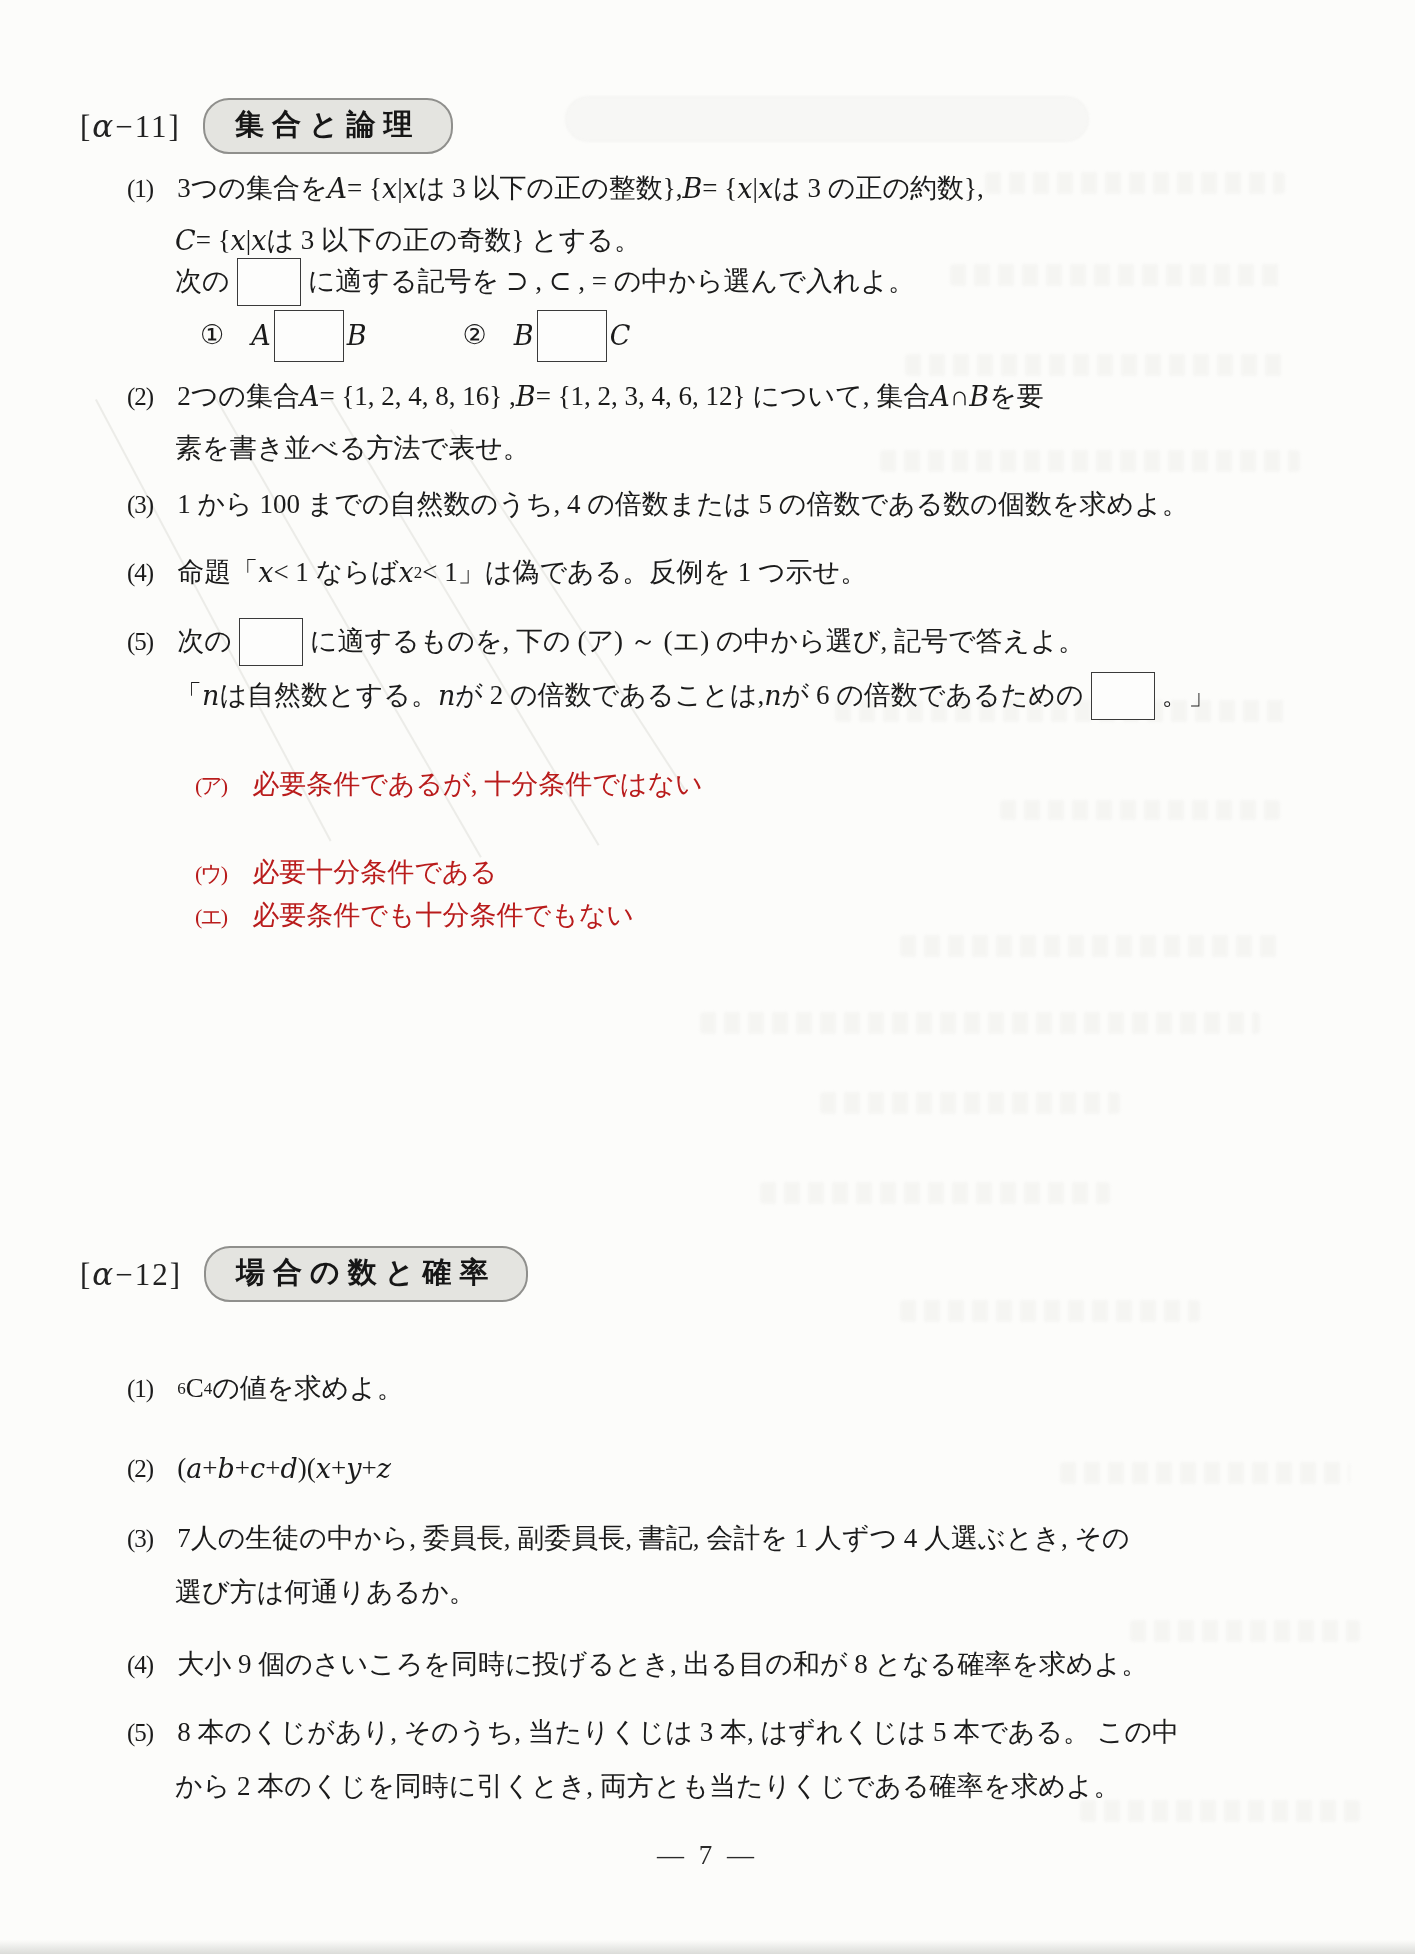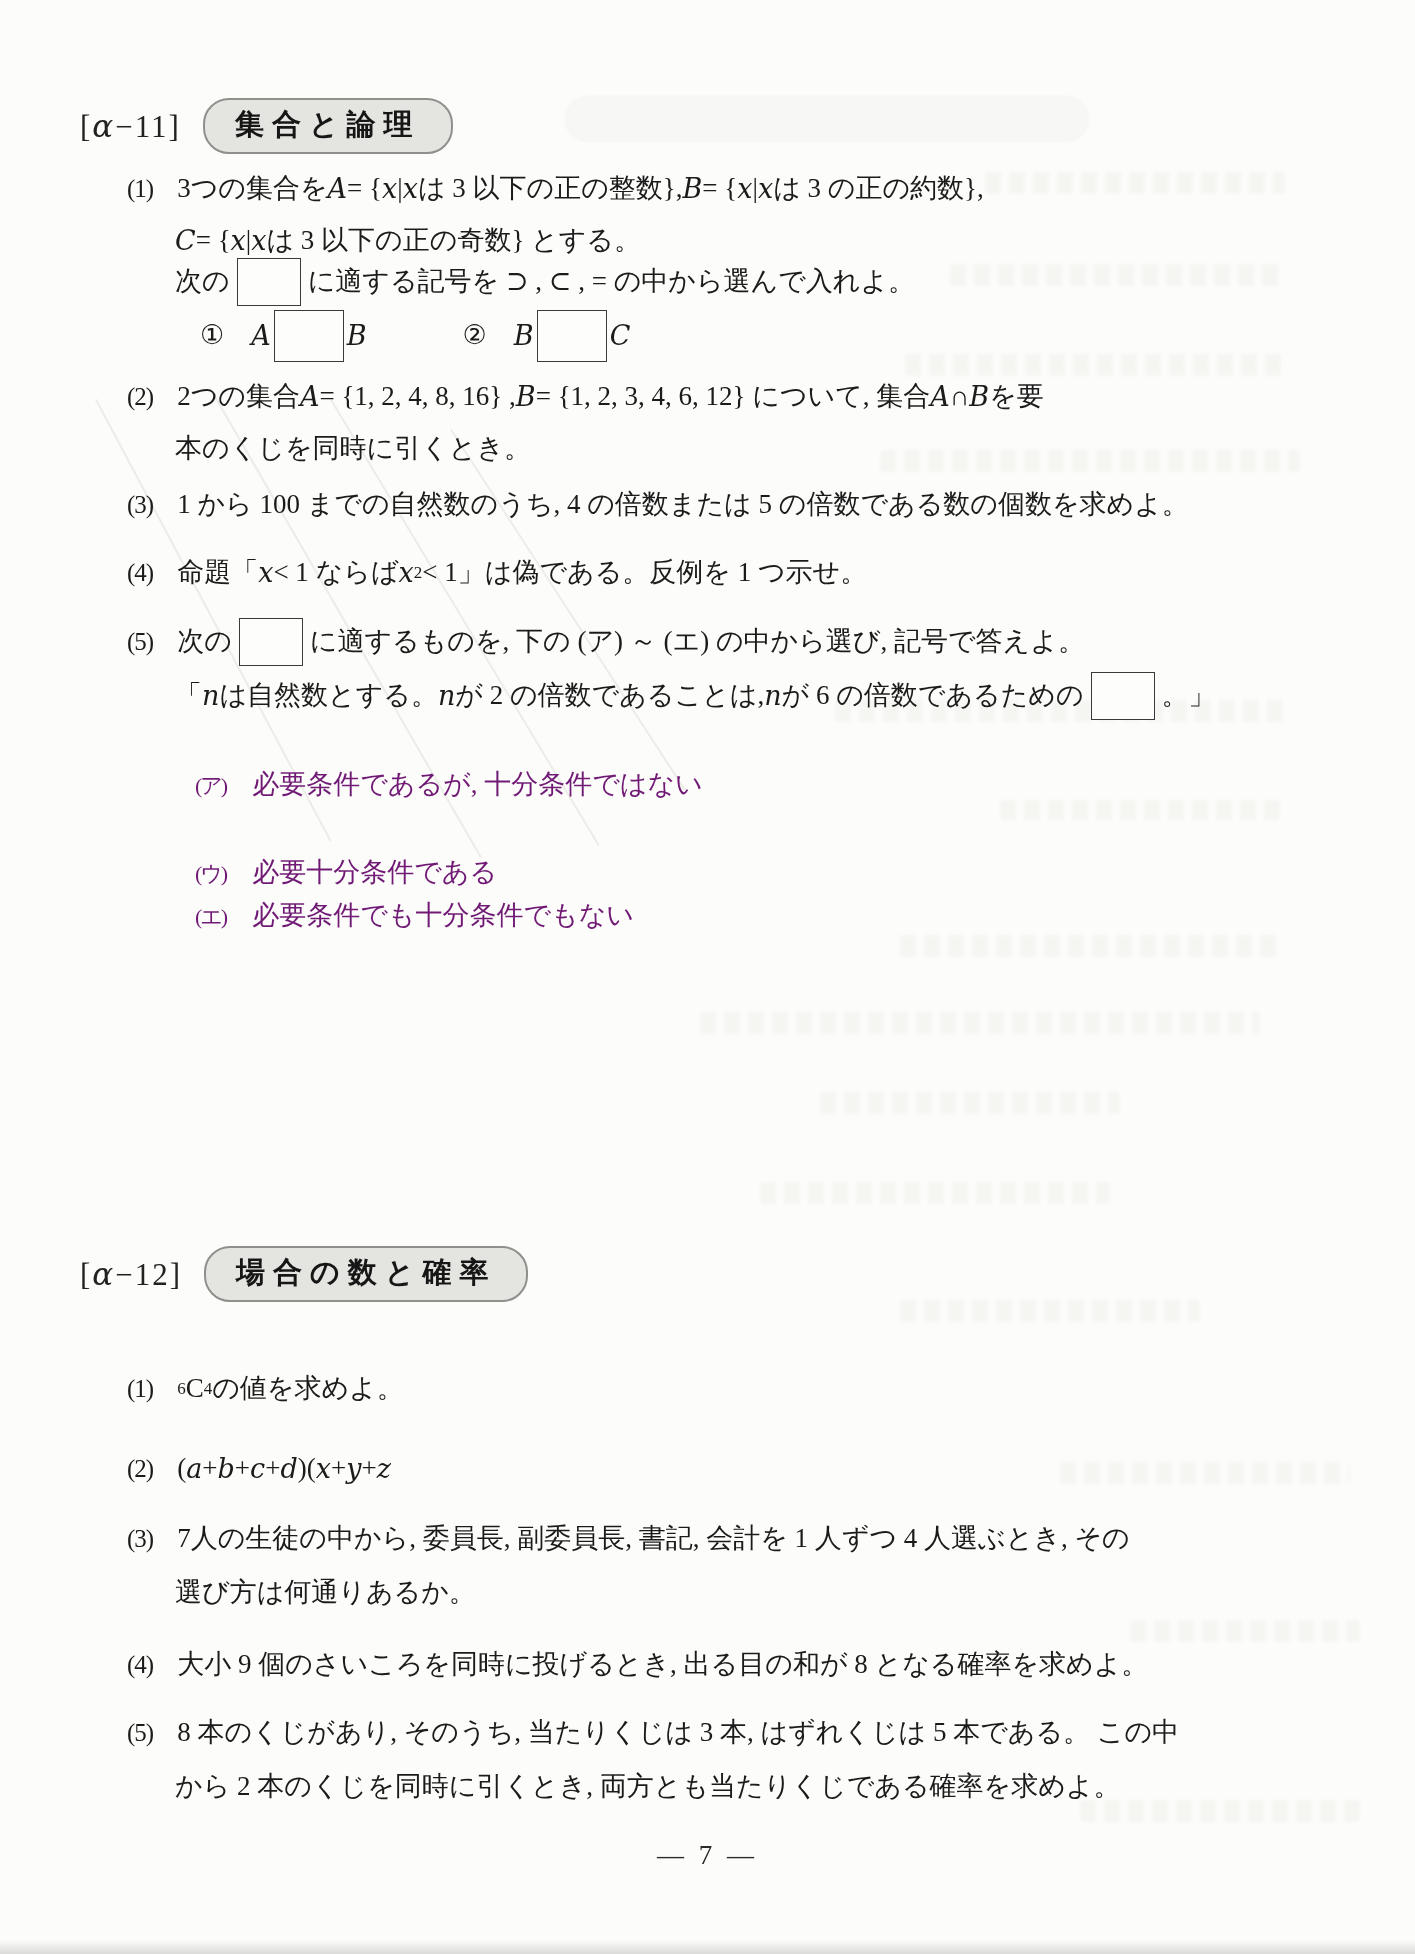--- a/index.html
+++ b/index.html
@@ -47,21 +47,21 @@
     width:62px;height:46px;
     border:1.7px solid #3a3a3a;
     background:#fdfdfc;
     margin:0 7px;
     vertical-align:middle;
     flex:0 0 auto;
   }
   .blank-box.tight{margin:0 3px;width:68px;height:50px;}
   .gap{display:inline-block;width:96px;}
   
-  .opt-line{position:absolute;white-space:nowrap;font-size:27px;color:#701a75;}
+  .opt-line{position:absolute;white-space:nowrap;font-size:27px;color:#b91c1c;}
   .opt-label{font-size:22px;margin-right:26px;letter-spacing:-2px;}
   
   .footer{
     position:absolute;left:0;top:1840px;width:100%;
     text-align:center;font-size:27px;letter-spacing:4px;color:#2a2a2a;
   }
   
   .bleed{
     position:absolute;
     background:repeating-linear-gradient(90deg,#ededea 0 16px,transparent 16px 24px);
@@ -169,21 +169,21 @@
         <span class="it">B</span>
         <span> = {1, 2, 3, 4, 6, 12} について, 集合 </span>
         <span class="it">A</span>
         <span>∩</span>
         <span class="it">B</span>
         <span> を要</span>
       </span>
   </div>
   <div class="q-line" style="left:175px;top:432px;">
     <span class="q-body">
-        <span>本のくじを同時に引くとき。</span>
+        <span>素を書き並べる方法で表せ。</span>
       </span>
   </div>
 
   <div class="q-line" style="left:127px;top:488px;">
     <span class="q-num">(3)</span>
     <span class="q-body">
         <span>1 から 100 までの自然数のうち, 4 の倍数または 5 の倍数である数の個数を求めよ。</span>
       </span>
   </div>
 

